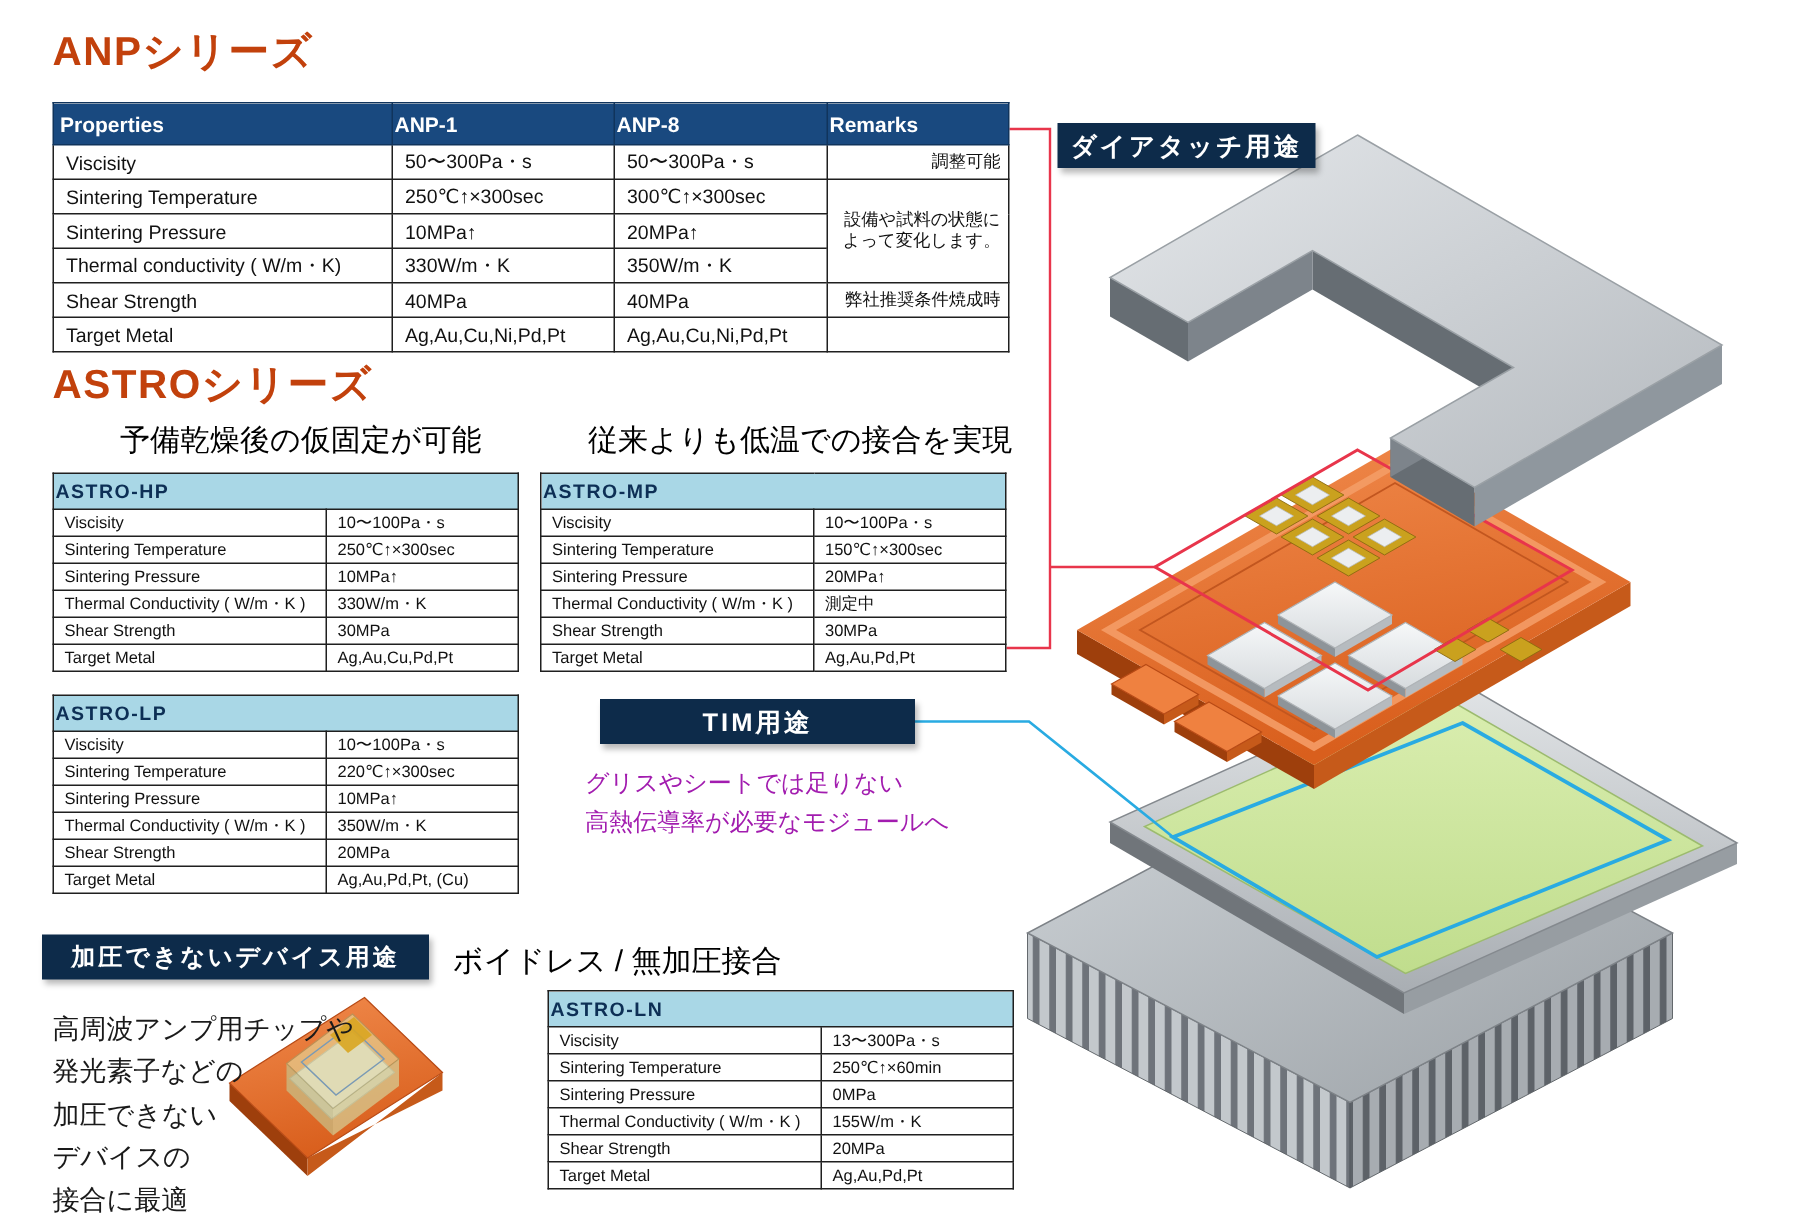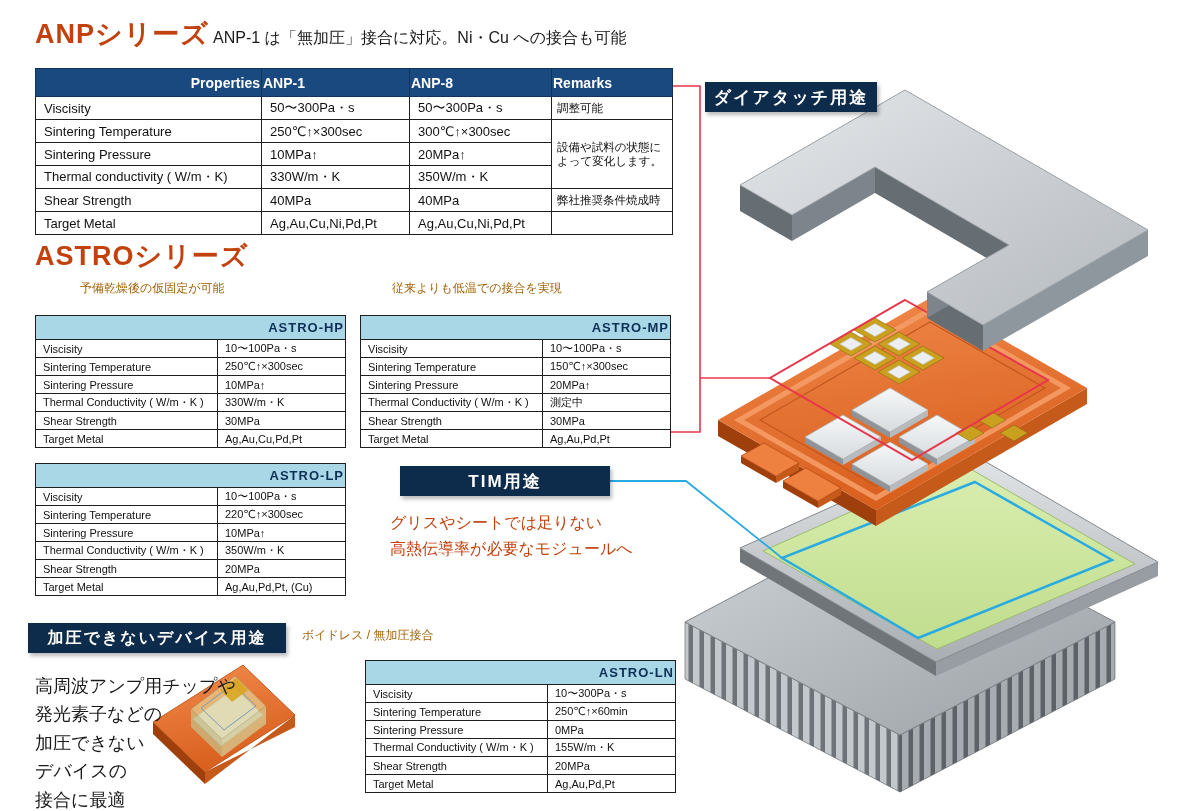--- a/index.html
+++ b/index.html
@@ -5,50 +5,50 @@
   html,body { margin:0; padding:0; background:#ffffff; }
   .page {
     position:relative; width:1200px; height:811px; background:#ffffff;
     font-family:"Liberation Sans","DejaVu Sans",sans-serif; overflow:hidden; color:#111;
   }
   .abs { position:absolute; }
   .diagram-svg { position:absolute; left:0; top:0; pointer-events:none; }
 
   .series-title { font-size:27px; font-weight:bold; color:#c2410c; letter-spacing:1px; }
   .subtitle { font-size:16px; color:#1a1a1a; }
-  .note { font-size:12px; color:#a16207; }
+  .note { font-size:20px; color:#000000; }
 
   .badge {
     background:#0d2b4a; color:#ffffff; font-weight:bold; font-size:17px; letter-spacing:2px;
     display:flex; align-items:center; justify-content:center;
     box-shadow:2px 3px 4px rgba(0,0,0,0.28);
   }
 
   table { border-collapse:collapse; background:#ffffff; table-layout:fixed; }
   td, th { border:1px solid #1f1f1f; overflow:hidden; white-space:nowrap; }
 
   
   .anp-table { width:637px; }
   .anp-table th {
     background:#19497f; color:#ffffff; font-size:14px; font-weight:bold;
     height:25px; text-align:left; border-color:#10345c;
   }
-  .anp-table th.props { text-align:right; padding-left:26px; }
+  .anp-table th.props { text-align:left; padding-left:4px; }
   .anp-table td { font-size:13px; height:20px; padding:1px 8px; text-align:left; }
-  .anp-table td.remark { font-size:11.5px; padding:1px 5px; white-space:normal; line-height:1.25; }
+  .anp-table td.remark { font-size:11.5px; padding:1px 5px; white-space:normal; line-height:1.25;text-align:right; }
 
   
   .astro-table { width:310px; }
   .astro-table th {
     background:#a9d7e6; color:#0d2f55; font-size:13px; font-weight:bold;
-    height:21px; text-align:right; letter-spacing:1px;
+    height:21px; text-align:left; letter-spacing:1px;
   }
   .astro-table td { font-size:11px; height:17px; padding:0 7px; text-align:left; }
 
-  .tim-desc { font-size:16px; line-height:1.65; color:#c2410c; }
+  .tim-desc { font-size:16px; line-height:1.65; color:#a21caf; }
   .np-desc { font-size:18px; line-height:1.58; color:#1a1a1a; }
 </style>
 </head>
 <body>
 
 <div class="page">
 
   <svg class="diagram-svg" width="1200" height="811" viewBox="0 0 1200 811">
     <defs>
       <linearGradient id="lidTop" x1="0" y1="0" x2="1" y2="1">
@@ -199,21 +199,20 @@
     <g fill="none" stroke="#e8354b" stroke-width="1.6">
       <path d="M672,86 H700 V432 H670"></path>
       <path d="M700,378 H770"></path>
     </g>
     <g fill="none" stroke="#29abe2" stroke-width="1.8">
       <path d="M610,481 H686 L782,558"></path>
     </g>
   </svg>
 
   <div class="abs series-title" style="left:35px; top:16px;">ANPシリーズ</div>
-  <div class="abs subtitle" style="left:213px; top:28px;">ANP-1 は「無加圧」接合に対応。Ni・Cu への接合も可能</div>
 
   <table class="abs anp-table" style="left:35px; top:68px;">
     <colgroup>
         <col style="width:226px">
         <col style="width:148px">
         <col style="width:142px">
         <col style="width:121px">
       </colgroup>
     <thead>
       <tr>
@@ -404,21 +403,21 @@
       </colgroup>
     <thead>
         <tr>
           <th colspan="2">ASTRO-LN</th>
         </tr>
       </thead>
     <tbody>
 
         <tr>
           <td>Viscisity</td>
-          <td>10〜300Pa・s</td>
+          <td>13〜300Pa・s</td>
         </tr>
 
         <tr>
           <td>Sintering Temperature</td>
           <td>250℃↑×60min</td>
         </tr>
 
         <tr>
           <td>Sintering Pressure</td>
           <td>0MPa</td>

